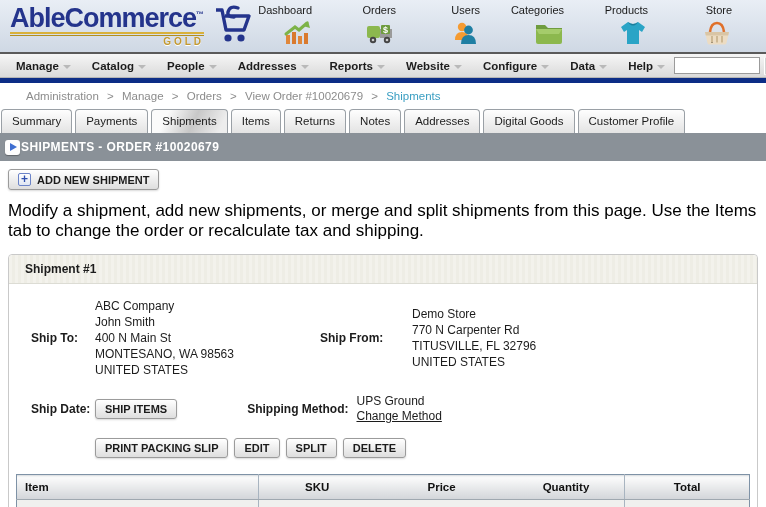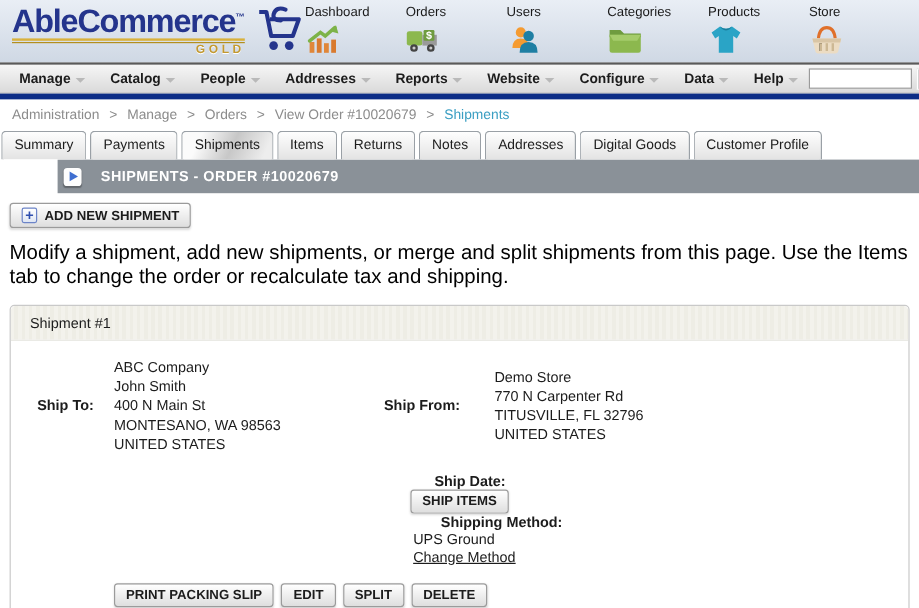--- a/index.html
+++ b/index.html
@@ -31,21 +31,21 @@
   }
   .brand-name sup { font-size: 8px; letter-spacing: 0; }
   .gold-rule { border-top: 2px solid #d9b13b; border-bottom: 1px solid #b38f1f; height: 4px; margin-top: 1px; }
   .brand-edition {
     align-self: flex-end; font-size: 10px; font-weight: bold; color: #c3992f;
     letter-spacing: 3px; text-shadow: 0 1px 0 #fff; margin-top: 0px;
   }
   .cart-svg { margin-top: 2px; }
 
   .icon-nav { display: flex; align-items: flex-start; gap: 26px; padding-right: 14px; }
-  .icon-nav-item { display: flex; flex-direction: column; align-items: flex-start; cursor: pointer; width: 58px; }
+  .icon-nav-item { display: flex; flex-direction: column; align-items: flex-end; cursor: pointer; width: 58px; }
   .icon-nav-item .lbl { font-size: 11px; color: #1a1a1a; margin-bottom: 2px; white-space: nowrap; }
   .icon-box { width: 30px; height: 30px; display: flex; align-items: center; justify-content: center; }
 
   
   .menubar {
     height: 24px;
     background: linear-gradient(#f6f6f6, #dadada);
     border-bottom: 1px solid #b5b5b5;
     display: flex; align-items: center;
     padding: 0 4px;
@@ -66,42 +66,42 @@
   }
   .search-btn {
     font-size: 10.5px; color: #4d4d4d; background: #d2d2d2;
     border: 1px solid #efefef; border-left-color: #fff;
     padding: 2px 6px; margin-left: 4px; cursor: pointer; letter-spacing: 0.5px;
     font-family: "Liberation Sans", sans-serif;
   }
   .navy-strip { height: 5px; background: #0c2d86; }
 
   
-  .breadcrumb { padding: 7px 10px 6px; font-size: 11.5px; color: #8c8c8c; background: #fff; }
+  .breadcrumb { padding: 7px 26px 6px; font-size: 11.5px; color: #8c8c8c; background: #fff; }
   .crumb { color: #8c8c8c; cursor: pointer; }
   .crumb-sep { color: #8c8c8c; margin: 0 5px; }
   .crumb-current { color: #3a9ec2; cursor: pointer; }
 
   
   .tabs { display: flex; align-items: flex-end; gap: 3px; padding: 1px 1px 0 1px; }
   .tab {
     border: 1px solid #9aa0a6; border-bottom: none;
     border-radius: 4px 4px 0 0;
     background: linear-gradient(#fefefe, #e3e3e3);
     padding: 5px 10px 6px; font-size: 11.5px; color: #1c1c1c; cursor: pointer;
     white-space: nowrap;
   }
   .tab.active {
     background: linear-gradient(115deg, #fbfbfb 20%, #c7c7c7 55%, #ededed 90%);
   }
 
   
   .section-bar {
     height: 22px; background: #8a9198;
-    display: flex; align-items: center; gap: 16px; padding: 14px 5px; margin-left: 48px;
+    display: flex; align-items: center; gap: 1px; padding: 14px 5px;
   }
   .play-icon {
     width: 15px; height: 15px; background: #fdfdfd; border-radius: 3px;
     display: flex; align-items: center; justify-content: center; box-shadow: 0 1px 1px rgba(0,0,0,.3);
   }
   .play-tri { width: 0; height: 0; border-top: 4.5px solid transparent; border-bottom: 4.5px solid transparent; border-left: 7px solid #3e6ed0; margin-left: 2px; }
   .section-title { color: #fff; font-weight: bold; font-size: 12px; letter-spacing: 0.4px; }
 
   
   .btn {
@@ -124,32 +124,32 @@
   .description { font-size: 17px; color: #000; padding: 9px 8px 8px; }
 
   
   .panel {
     margin: 5px 8px 0; border: 1px solid #c9c9c9; border-radius: 4px; background: #fff;
   }
   .panel-header {
     background: repeating-linear-gradient(90deg, #f3f2ec 0 3px, #eeede5 3px 6px);
     border-bottom: 1px solid #dcdcd4;
     border-radius: 4px 4px 0 0;
-    padding: 7px 16px; font-weight: normal; font-size: 12px; color: #1c1c1c;
+    padding: 7px 16px; font-weight: bold; font-size: 12px; color: #1c1c1c;
   }
 
   .addr-section { display: flex; padding: 14px 0 10px; }
   .field-label { font-weight: bold; font-size: 12px; color: #1c1c1c; white-space: nowrap; }
   .addr-label-to { width: 64px; margin-left: 22px; align-self: center; }
   .addr-block { font-size: 12px; line-height: 16px; color: #1c1c1c; }
   .addr-to { width: 165px; }
   .addr-label-from { width: 92px; margin-left: 60px; align-self: center; }
   .addr-from { align-self: center; }
 
-  .shipdate-row { display: flex; align-items: center; padding: 6px 0 4px; flex-direction: column; }
+  .shipdate-row { display: flex; align-items: center; padding: 6px 0 4px; }
   .shipdate-label { width: 64px; margin-left: 22px; }
   .method-label { margin-left: 70px; }
   .method-block { font-size: 12px; line-height: 15px; margin-left: 8px; color: #1c1c1c; }
   .change-link { color: #1c1c1c; text-decoration: underline; cursor: pointer; }
 
   .panel-actions { display: flex; gap: 6px; padding: 10px 0 4px 86px; }
 
   
   .table-wrap { padding: 12px 7px 14px; }
   table.items { width: 100%; border-collapse: collapse; border: 1px solid #7e92a6; font-size: 11.5px; }

